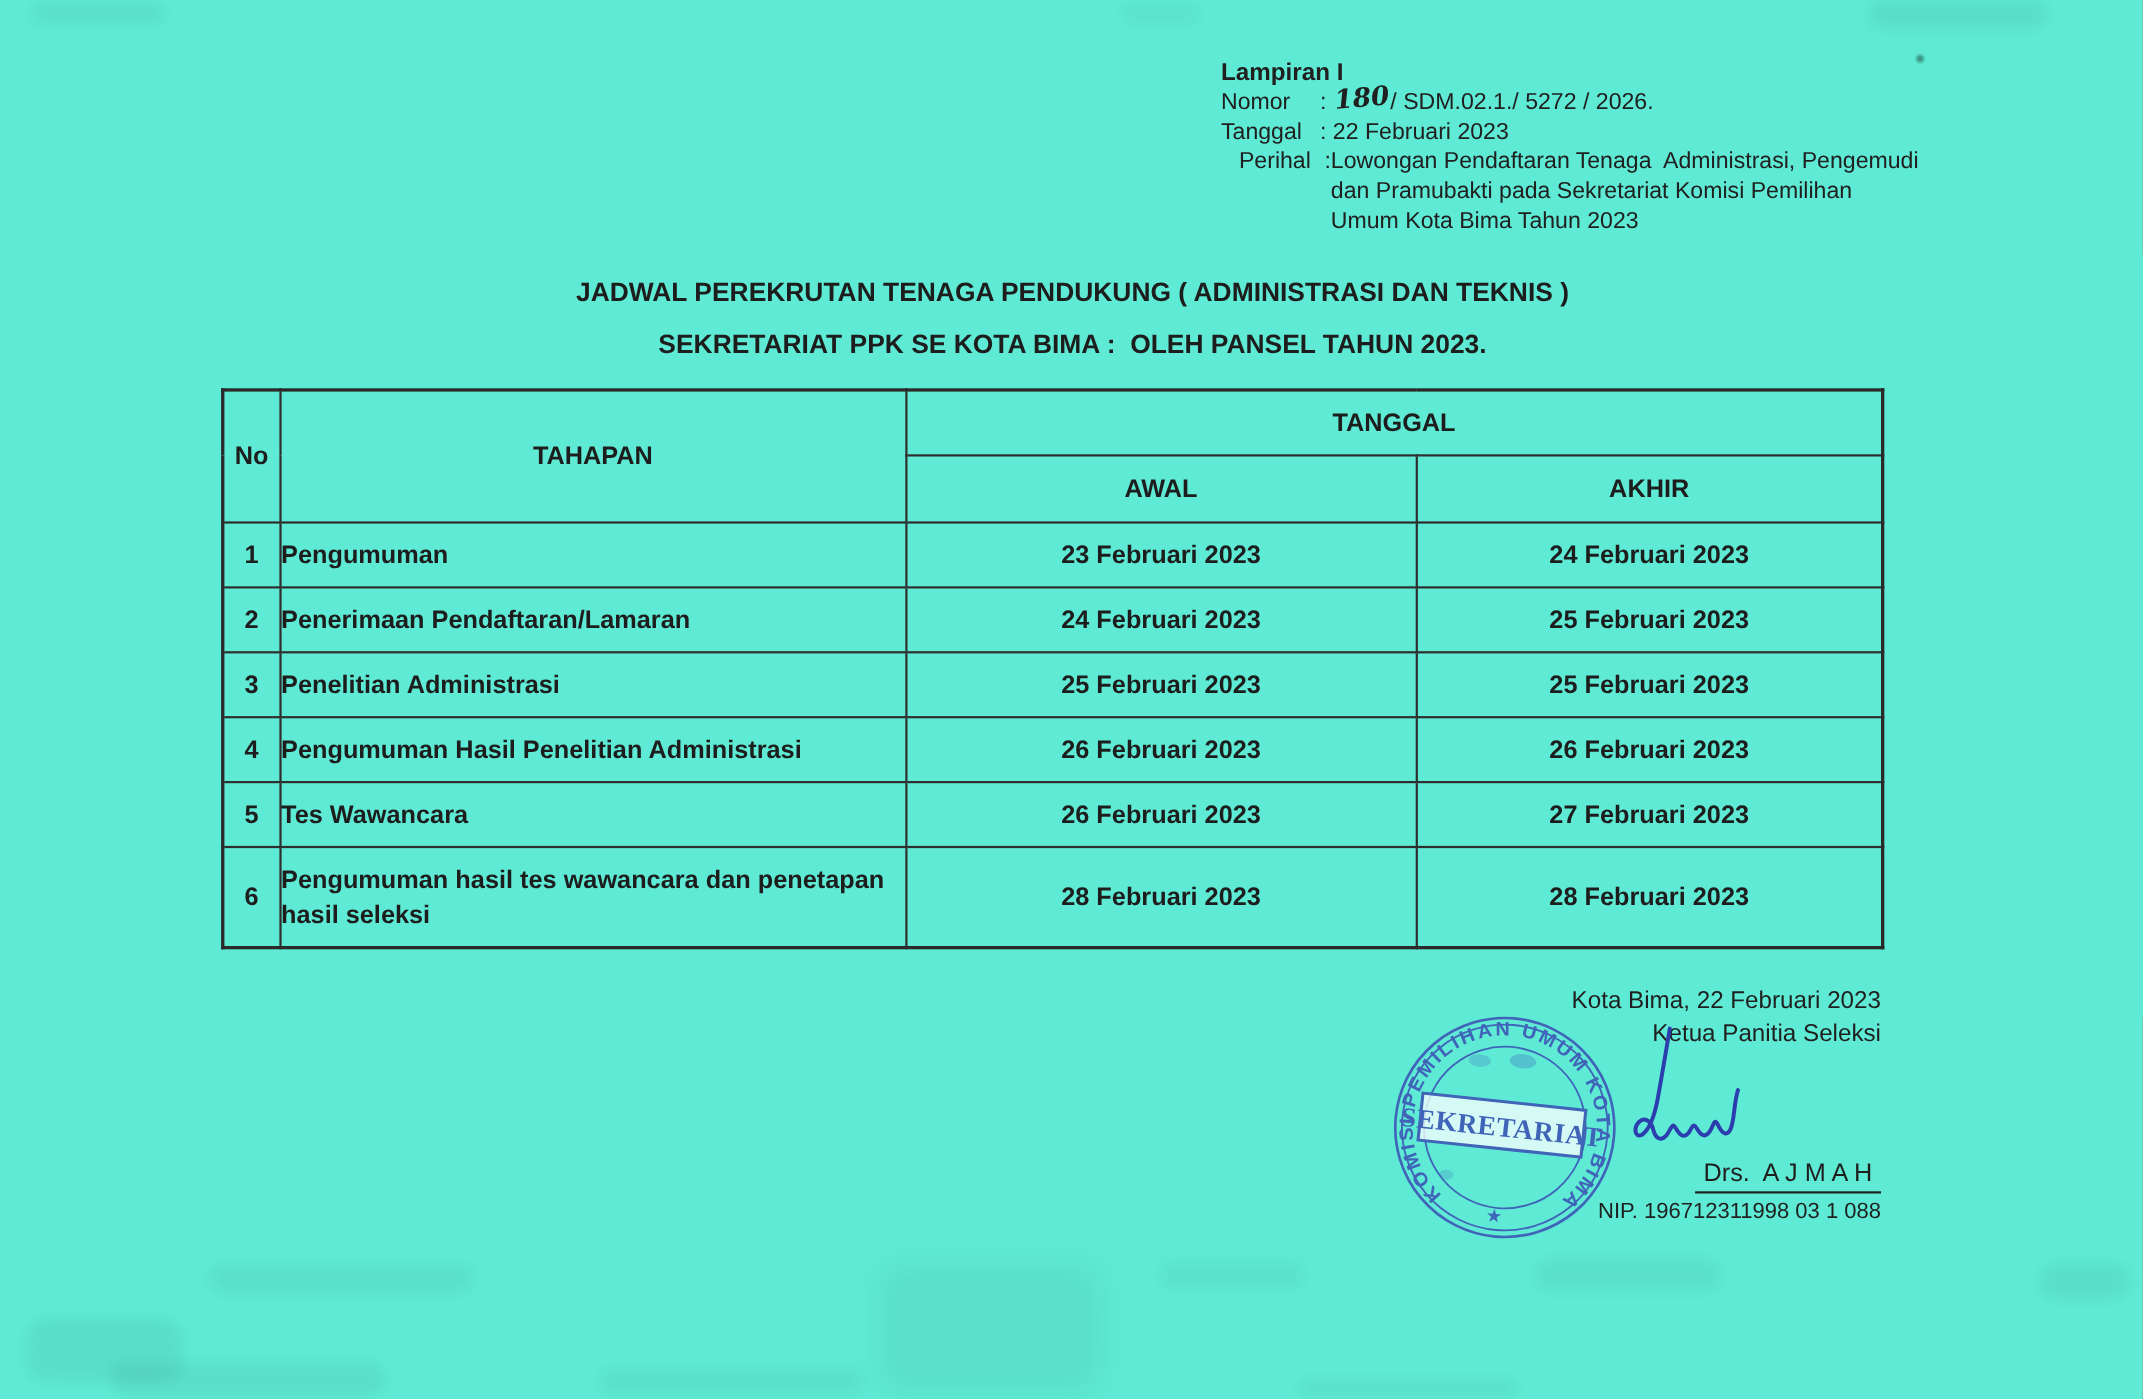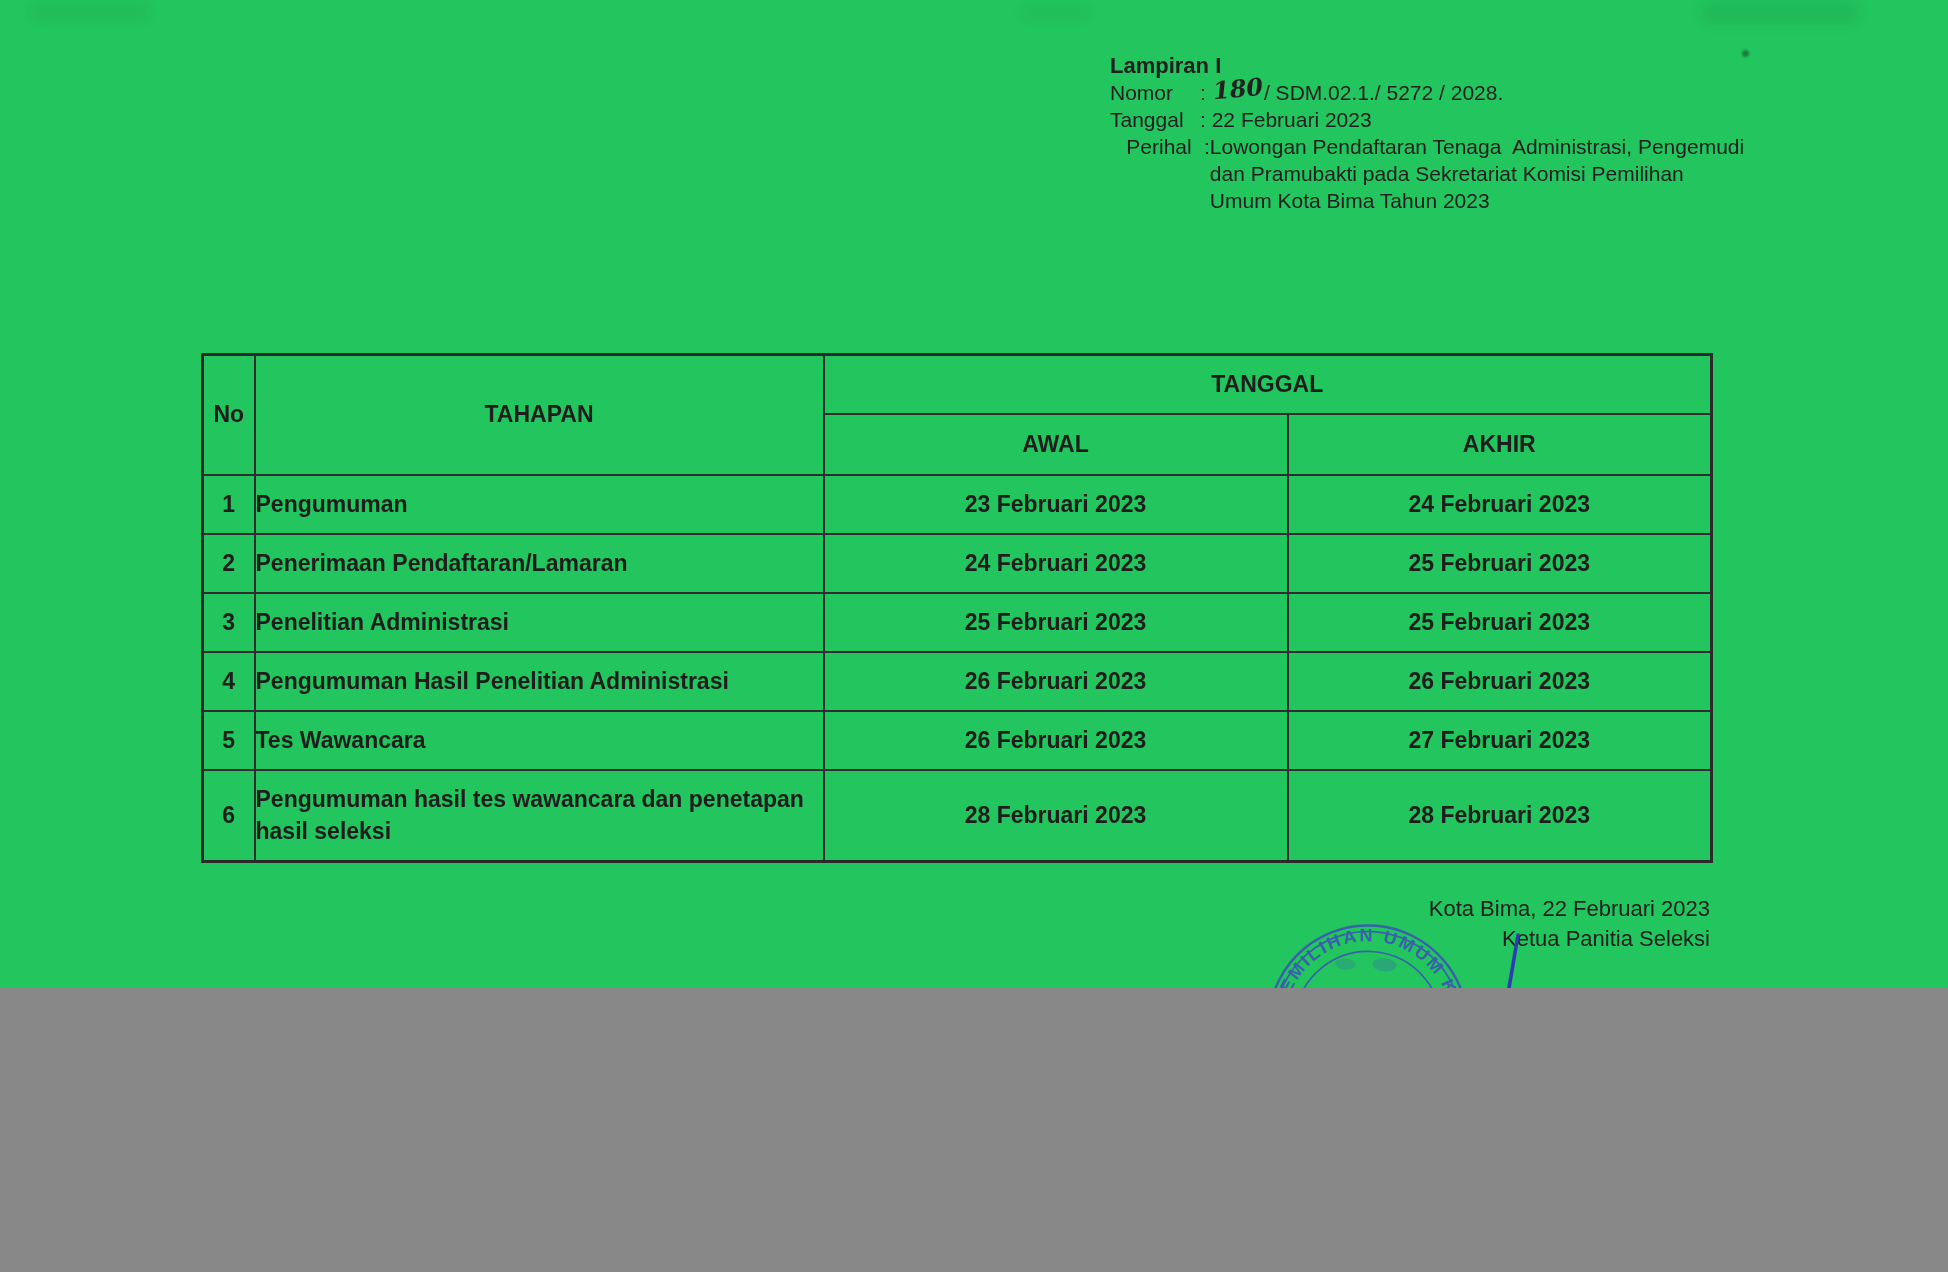--- a/index.html
+++ b/index.html
@@ -1,17 +1,17 @@
 <!DOCTYPE html>
 <html><head>
 <meta charset="utf-8">
 <style>
   html,body{margin:0;padding:0;background:#888;}
   #page{
-    position:relative;width:1948px;height:988px;background:#22c55e;
+    position:relative;width:1948px;height:1272px;background:#5eead4;
     font-family:"Liberation Sans", sans-serif;color:#202020;overflow:hidden;
   }
   .pre{white-space:pre-wrap;}
   
   #letterhead{position:absolute;left:1110px;top:52px;font-size:21px;line-height:27px;}
   #letterhead .lh-title{font-weight:bold;font-size:22px;}
   .lh-row{display:flex;align-items:flex-start;}
   .lh-label{width:90px;flex:0 0 90px;}
   .lh-colon{flex:0 0 auto;}
   .lh-value{white-space:pre-wrap;}
@@ -50,36 +50,40 @@
 <body>
 
 <div id="page">
 
   <div id="letterhead">
     <div class="lh-title">Lampiran I</div>
     <div class="lh-row">
       <span class="lh-label">Nomor</span>
       <span class="lh-colon">:</span>
       <span class="hand">180</span>
-      <span class="lh-value">/ SDM.02.1./ 5272 / 2028.</span>
+      <span class="lh-value">/ SDM.02.1./ 5272 / 2026.</span>
     </div>
     <div class="lh-row">
       <span class="lh-label">Tanggal</span>
       <span class="lh-colon">:</span>
       <span class="lh-value"> 22 Februari 2023</span>
     </div>
     <div class="lh-row">
       <span class="lh-label" style="padding-left:4px;text-align:center;">Perihal</span>
       <span class="lh-colon">:</span>
       <span class="lh-value">Lowongan Pendaftaran Tenaga  Administrasi, Pengemudi
 dan Pramubakti pada Sekretariat Komisi Pemilihan
 Umum Kota Bima Tahun 2023</span>
     </div>
   </div>
 
+  <div id="titles">
+    <div class="t1 pre">JADWAL PEREKRUTAN TENAGA PENDUKUNG ( ADMINISTRASI DAN TEKNIS )</div>
+    <div class="t2 pre">SEKRETARIAT PPK SE KOTA BIMA :  OLEH PANSEL TAHUN 2023.</div>
+  </div>
 
   <table id="schedule">
     <colgroup>
         <col style="width:52px">
         <col style="width:569px">
         <col style="width:464px">
         <col style="width:424px">
       </colgroup>
     <tbody>
         <tr class="hdr1">

